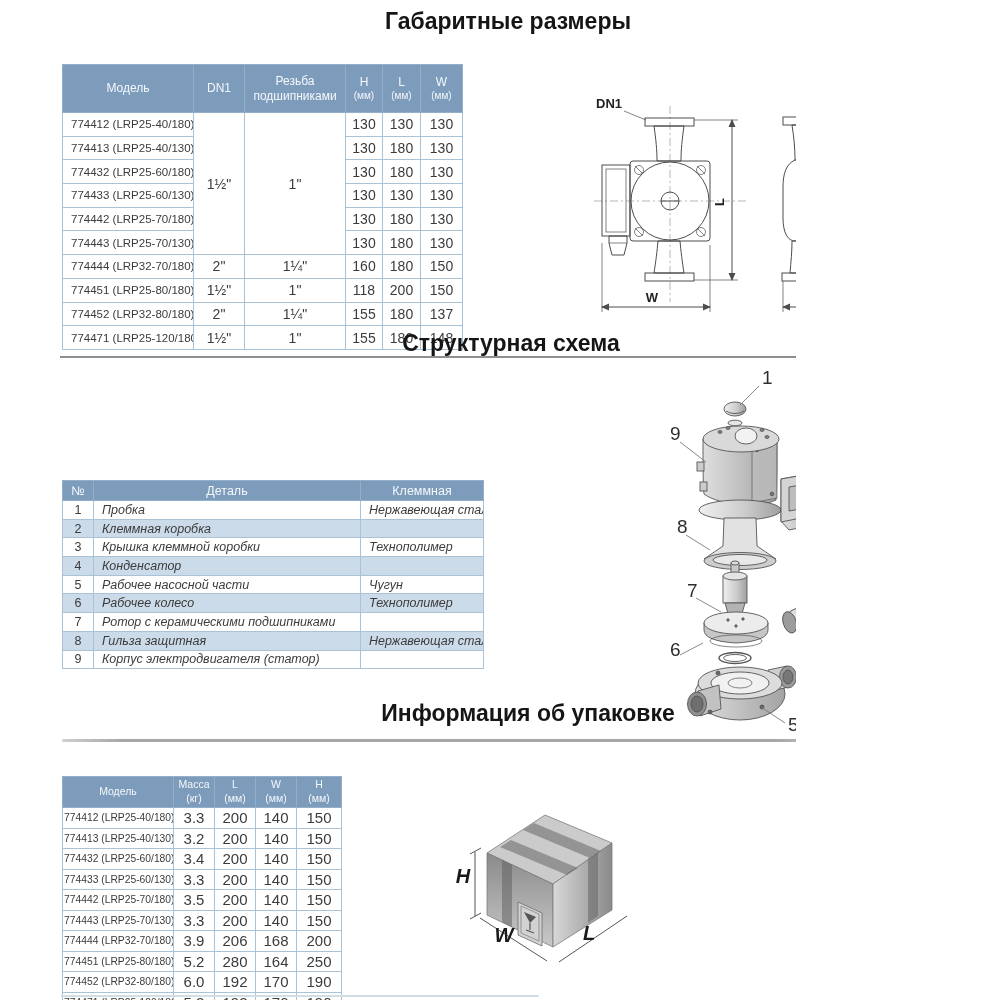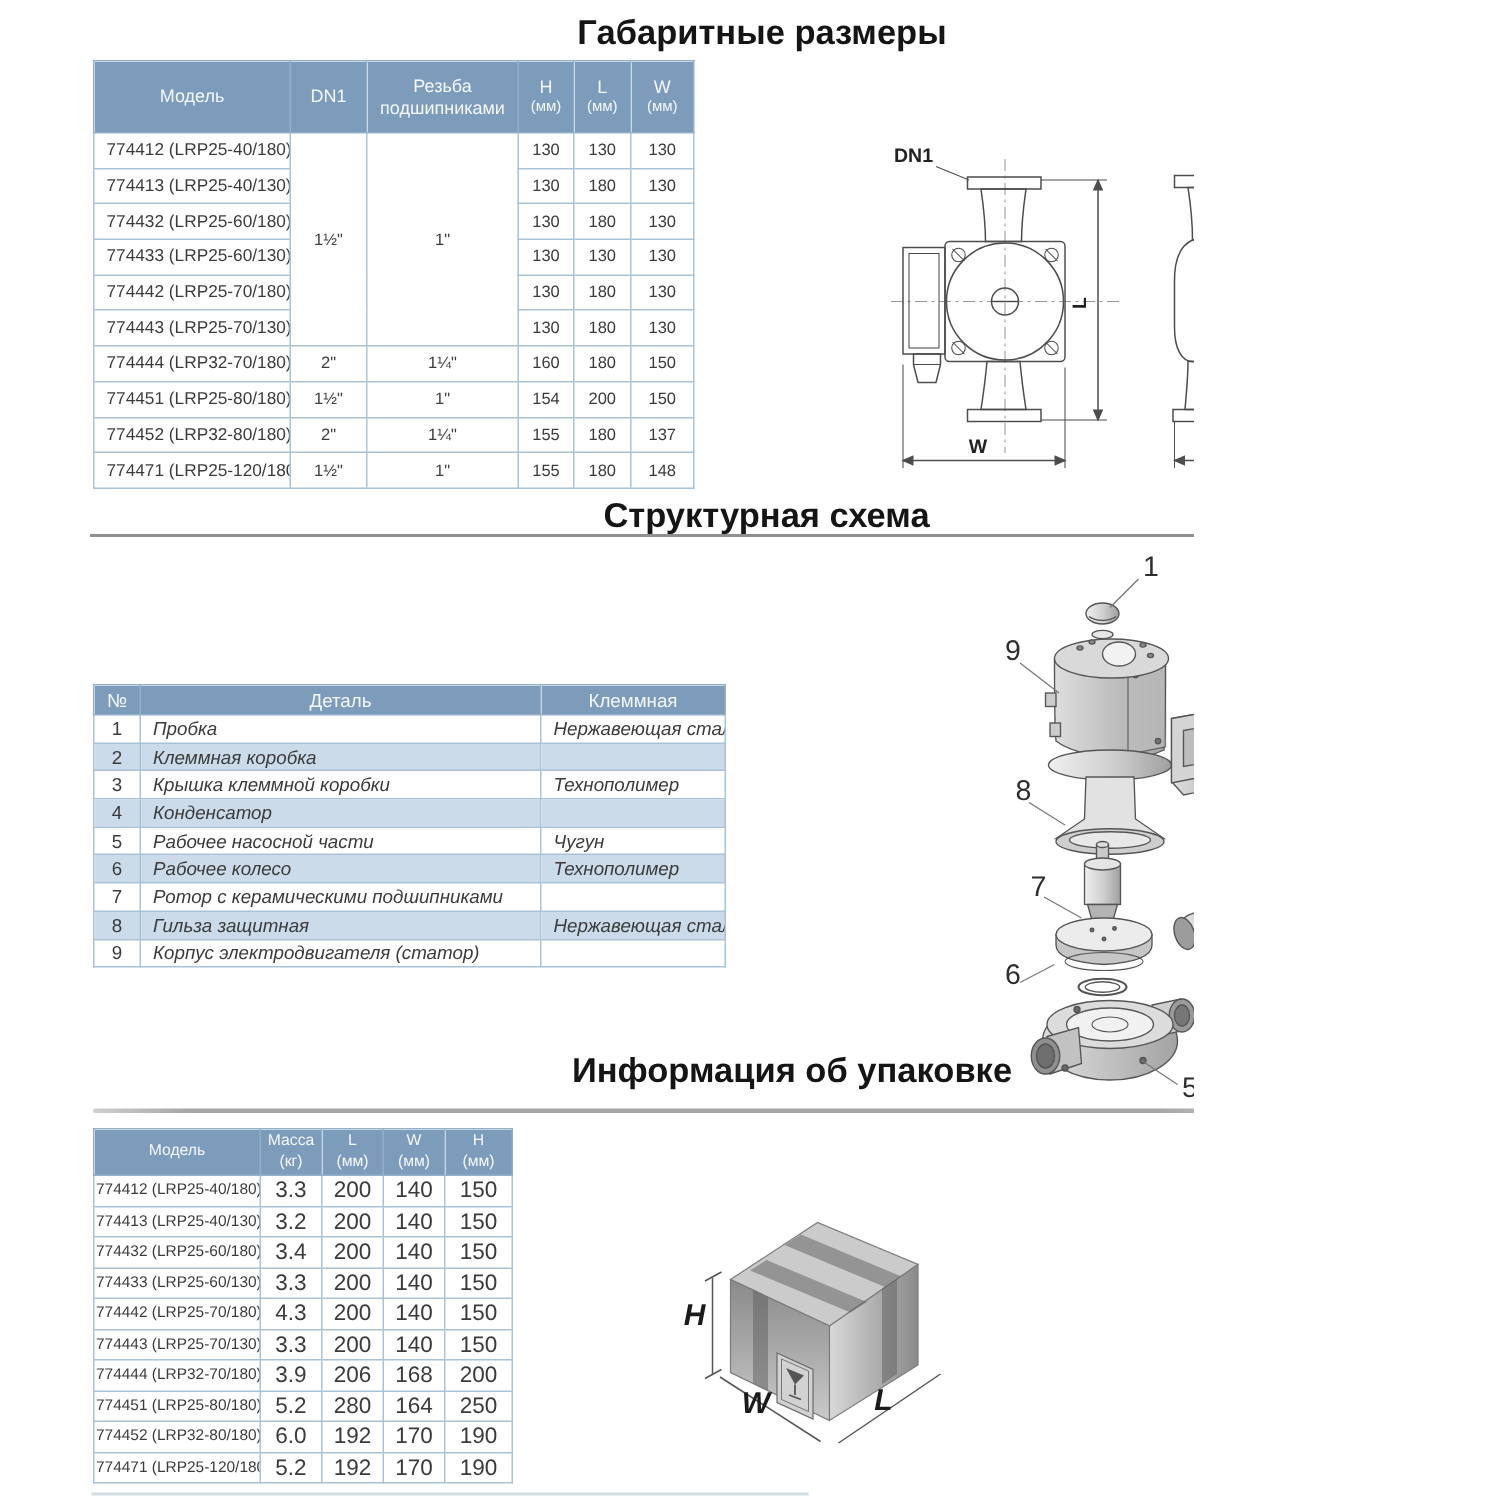--- a/index.html
+++ b/index.html
@@ -11,31 +11,31 @@
   .title { position:absolute; margin:0; font-size:23px; font-weight:700; color:#151515; text-align:center; width:1000px; }
   .t1 { top:8px;  left:8px; }
   .t2 { top:330px; left:11px; }
   .t3 { top:700px; left:28px; }
   .rule { position:absolute; }
   .rule1 { left:60px; top:356px; width:775px; height:2px; background:#8f8f8f; }
   .rule2 { left:62px; top:739px; width:790px; height:3px; border-radius:2px;
            background:linear-gradient(to right,#cfcfcf,#a6a6a6 8%,#a6a6a6 90%,#cfcfcf); }
   .rule3 { left:61px; top:995px; width:478px; height:2px; background:#d3dde4; }
 
-  table { position:absolute; border-collapse:collapse; table-layout:fixed; }
+  table { position:absolute; border-collapse:collapse; table-layout:fixed;margin-top:24px; }
   th, td { border:1px solid #aac2d6; overflow:hidden; }
   th { background:#7d9bbb; color:#f4f8fb; font-weight:400; border-color:#93afc9; }
   td { text-align:center; color:#3b3b3b; }
 
   .dims { left:62px; top:40px; width:400px; }
   .dims thead tr { height:48px; }
   .dims th { font-size:12px; line-height:1.25; }
   .dims th .mm { font-size:10px; }
   .dims tbody tr { height:23.7px; }
-  .dims td { font-size:11px; }
+  .dims td { font-size:14px; }
   .dims td.model { text-align:left; padding-left:8px; font-size:11.5px; white-space:nowrap; }
 
   .parts { left:62px; top:456px; width:421px; }
   .parts thead tr { height:20px; }
   .parts th { font-size:12.5px; }
   .parts tbody tr { height:18.7px; }
   .parts td { font-size:12.5px; }
   .parts td.left { text-align:left; padding-left:8px; white-space:nowrap;font-style:italic; }
   .parts tbody tr:nth-child(even) td { background:#ccdbe9; }
 
@@ -138,21 +138,21 @@
         <td>2"</td>
         <td>1¼"</td>
         <td>160</td>
         <td>180</td>
         <td>150</td>
       </tr>
       <tr>
         <td class="model">774451 (LRP25-80/180)</td>
         <td>1½"</td>
         <td>1"</td>
-        <td>154</td>
+        <td>118</td>
         <td>200</td>
         <td>150</td>
       </tr>
       <tr>
         <td class="model">774452 (LRP32-80/180)</td>
         <td>2"</td>
         <td>1¼"</td>
         <td>155</td>
         <td>180</td>
         <td>137</td>
@@ -472,21 +472,21 @@
         </tr>
       <tr>
           <td class="model">774433 (LRP25-60/130)</td>
           <td>3.3</td>
           <td>200</td>
           <td>140</td>
           <td>150</td>
         </tr>
       <tr>
           <td class="model">774442 (LRP25-70/180)</td>
-          <td>4.3</td>
+          <td>3.5</td>
           <td>200</td>
           <td>140</td>
           <td>150</td>
         </tr>
       <tr>
           <td class="model">774443 (LRP25-70/130)</td>
           <td>3.3</td>
           <td>200</td>
           <td>140</td>
           <td>150</td>

